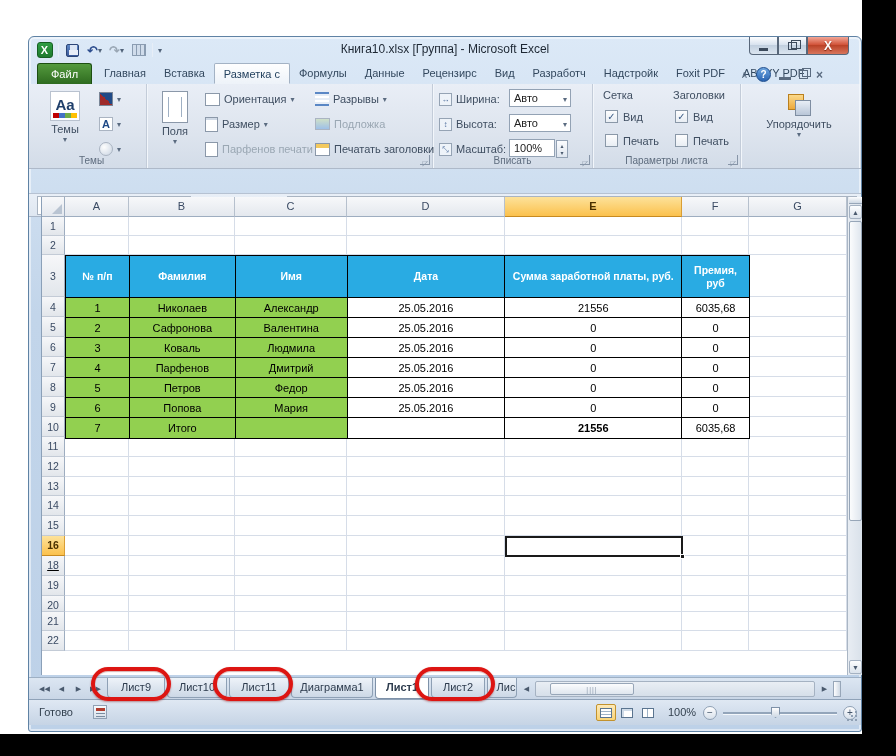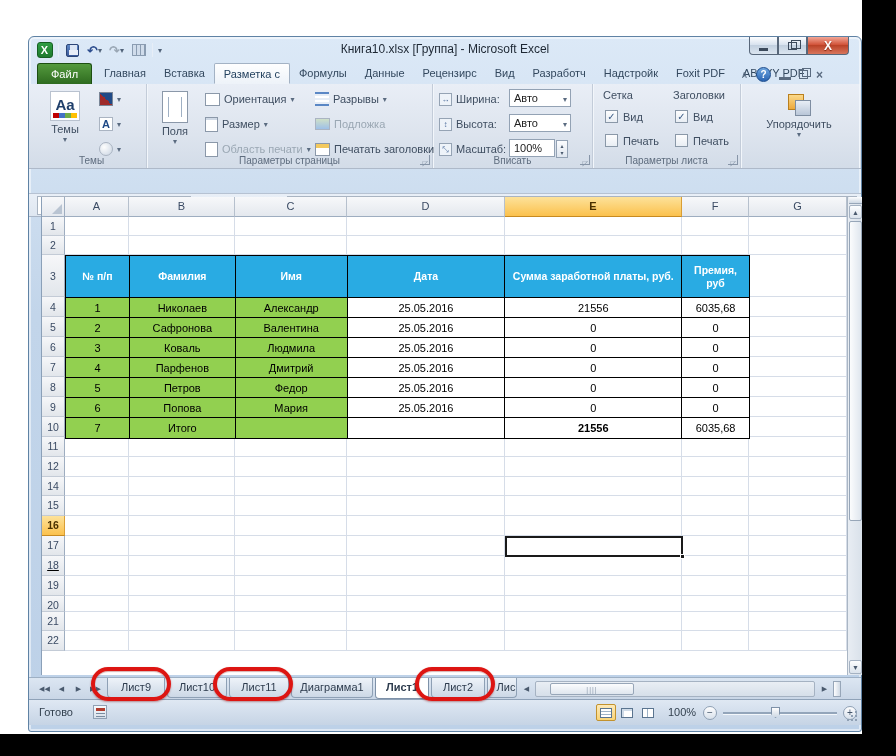--- a/index.html
+++ b/index.html
@@ -277,37 +277,36 @@
           <span>Ориентация</span>
           <span class="ddv">▾</span>
         </div>
       <div class="smallbtn" style="left:58px;top:29px;">
           <span class="sico size-ico"></span>
           <span>Размер</span>
           <span class="ddv">▾</span>
         </div>
       <div class="smallbtn disabled" style="left:58px;top:54px;">
           <span class="sico page-ico"></span>
-          <span>Область печати</span>
+          <span>Парфенов печати</span>
           <span class="ddv">▾</span>
         </div>
       <div class="smallbtn" style="left:168px;top:4px;">
           <span class="sico breaks-ico"></span>
           <span>Разрывы</span>
           <span class="ddv">▾</span>
         </div>
       <div class="smallbtn disabled" style="left:168px;top:29px;">
           <span class="sico photo-ico"></span>
           <span>Подложка</span>
         </div>
       <div class="smallbtn" style="left:168px;top:54px;">
           <span class="sico titles-ico"></span>
           <span>Печатать заголовки</span>
         </div>
-      <div class="glabel">Параметры страницы</div>
       <div class="launcher"></div>
     </div>
 
     <div class="rgroup" style="left:404px;width:160px;">
       <div class="smallbtn" style="left:6px;top:4px;">
           <span class="sico fit-ico">↔</span>
           <span>Ширина:</span>
         </div>
       <div class="combo" style="position:absolute;left:76px;top:5px;">
           <span>Авто</span>
@@ -501,20 +500,30 @@
           <div class="rhcell" style="line-height: 19.8333px;">12</div>
           <div class="gcell" style="width: 64px;"></div>
           <div class="gcell" style="width: 106px;"></div>
           <div class="gcell" style="width: 112px;"></div>
           <div class="gcell" style="width: 158px;"></div>
           <div class="gcell" style="width: 177px;"></div>
           <div class="gcell" style="width: 67px;"></div>
           <div class="gcell" style="width: 98px;"></div>
         </div>
         <div class="grow" style="height: 19.8333px;">
+          <div class="rhcell" style="line-height: 19.8333px;">13</div>
+          <div class="gcell" style="width: 64px;"></div>
+          <div class="gcell" style="width: 106px;"></div>
+          <div class="gcell" style="width: 112px;"></div>
+          <div class="gcell" style="width: 158px;"></div>
+          <div class="gcell" style="width: 177px;"></div>
+          <div class="gcell" style="width: 67px;"></div>
+          <div class="gcell" style="width: 98px;"></div>
+        </div>
+        <div class="grow" style="height: 19.8333px;">
           <div class="rhcell" style="line-height: 19.8333px;">14</div>
           <div class="gcell" style="width: 64px;"></div>
           <div class="gcell" style="width: 106px;"></div>
           <div class="gcell" style="width: 112px;"></div>
           <div class="gcell" style="width: 158px;"></div>
           <div class="gcell" style="width: 177px;"></div>
           <div class="gcell" style="width: 67px;"></div>
           <div class="gcell" style="width: 98px;"></div>
         </div>
         <div class="grow" style="height: 19.8333px;">
@@ -522,30 +531,20 @@
           <div class="gcell" style="width: 64px;"></div>
           <div class="gcell" style="width: 106px;"></div>
           <div class="gcell" style="width: 112px;"></div>
           <div class="gcell" style="width: 158px;"></div>
           <div class="gcell" style="width: 177px;"></div>
           <div class="gcell" style="width: 67px;"></div>
           <div class="gcell" style="width: 98px;"></div>
         </div>
         <div class="grow" style="height: 19.8333px;">
           <div class="rhcell sel" style="line-height: 19.8333px;">16</div>
-          <div class="gcell" style="width: 64px;"></div>
-          <div class="gcell" style="width: 106px;"></div>
-          <div class="gcell" style="width: 112px;"></div>
-          <div class="gcell" style="width: 158px;"></div>
-          <div class="gcell" style="width: 177px;"></div>
-          <div class="gcell" style="width: 67px;"></div>
-          <div class="gcell" style="width: 98px;"></div>
-        </div>
-        <div class="grow" style="height: 19.8333px;">
-          <div class="rhcell" style="line-height: 19.8333px;">17</div>
           <div class="gcell" style="width: 64px;"></div>
           <div class="gcell" style="width: 106px;"></div>
           <div class="gcell" style="width: 112px;"></div>
           <div class="gcell" style="width: 158px;"></div>
           <div class="gcell" style="width: 177px;"></div>
           <div class="gcell" style="width: 67px;"></div>
           <div class="gcell" style="width: 98px;"></div>
         </div>
         <div class="grow" style="height: 19.8333px; text-decoration: underline;">
           <div class="rhcell" style="line-height: 19.8333px;">18</div>

